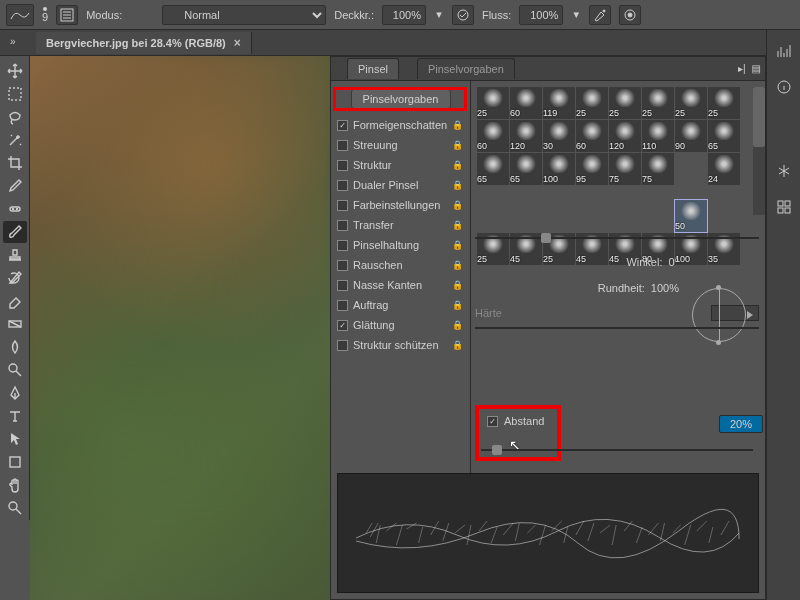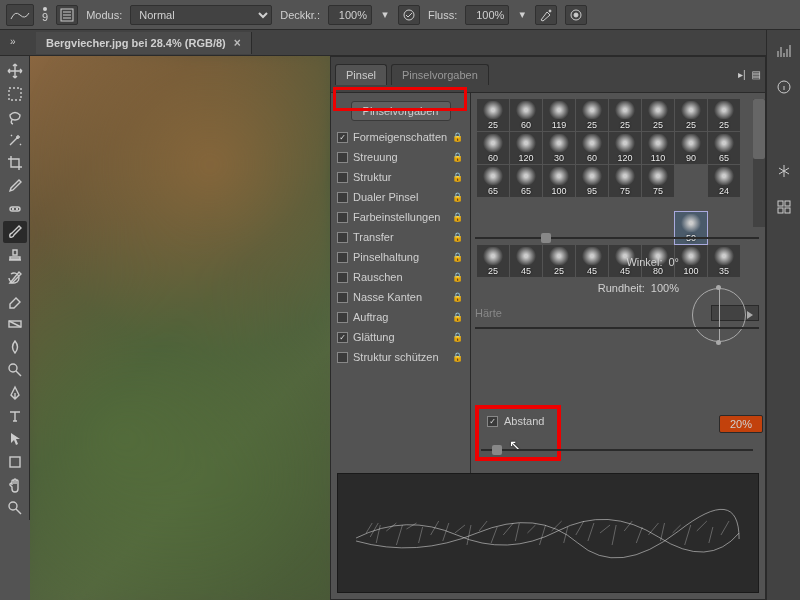--- a/index.html
+++ b/index.html
@@ -6,21 +6,21 @@
 body { background: #535353; color: #d0d0d0; width: 800px; height: 600px; overflow: hidden; position: relative; }
 
 
 .options-bar { height: 30px; background: #535353; border-bottom: 1px solid #2a2a2a; display: flex; align-items: center; padding: 0 6px; gap: 8px; }
 .brush-preview { width: 28px; height: 22px; background: #424242; border: 1px solid #303030; border-radius: 2px; display: flex; align-items: center; justify-content: center; }
 .brush-preview svg { width: 20px; height: 12px; }
 .brush-size-ind { display: flex; flex-direction: column; align-items: center; font-size: 9px; line-height: 10px; }
 .brush-size-ind .dot { width: 4px; height: 4px; background: #d0d0d0; border-radius: 50%; margin-bottom: 1px; }
 .opt-btn { width: 22px; height: 20px; background: #424242; border: 1px solid #303030; border-radius: 2px; display: flex; align-items: center; justify-content: center; cursor: pointer; }
 .opt-label { color: #d0d0d0; }
-.opt-select { background: #424242; border: 1px solid #303030; color: #d0d0d0; height: 20px; width: 142px; padding: 0 4px; border-radius: 2px; }
+.opt-select { background: #424242; border: 1px solid #303030; color: #d0d0d0; height: 20px; width: 164px; padding: 0 17px; border-radius: 2px; margin-left: 32px; }
 .opt-input { background: #424242; border: 1px solid #303030; color: #d0d0d0; height: 20px; width: 44px; text-align: right; padding: 0 4px; border-radius: 2px; }
 .chevron { width: 10px; height: 20px; display: flex; align-items: center; justify-content: center; color: #d0d0d0; }
 .tablet-toggle svg { width: 14px; height: 14px; stroke: #ccc; fill: none; }
 
 
 .doc-tab-bar { height: 26px; background: #424242; border-bottom: 1px solid #2a2a2a; display: flex; align-items: center; padding-left: 36px; position: relative; }
 .doc-tab-bar .expand { position: absolute; left: 10px; top: 6px; color: #ccc; font-size: 10px; }
 .doc-tab { background: #4a4a4a; padding: 4px 10px; border-right: 1px solid #2a2a2a; display: flex; align-items: center; gap: 8px; font-weight: bold; }
 .doc-tab .close { font-size: 12px; color: #bbb; cursor: pointer; }
 
@@ -34,21 +34,21 @@
 .canvas { position: absolute; left: 30px; top: 56px; width: 300px; height: 544px; background: linear-gradient(135deg, #8a6640 0%, #6a5838 20%, #4a5a3a 50%, #556640 70%, #4a5838 100%); overflow: hidden; }
 .canvas::before { content:""; position:absolute; inset:0; background: radial-gradient(circle at 60% 20%, rgba(160,110,60,0.6), transparent 40%), radial-gradient(circle at 30% 70%, rgba(90,120,60,0.5), transparent 50%), radial-gradient(circle at 70% 80%, rgba(70,100,50,0.4), transparent 50%); filter: blur(6px); }
 
 
 .right-dock { position: absolute; right: 0; top: 30px; width: 34px; background: #424242; border-left: 1px solid #2a2a2a; height: 570px; display: flex; flex-direction: column; align-items: center; padding-top: 12px; gap: 18px; }
 .right-dock .mini { width: 20px; height: 18px; display:flex; align-items:center; justify-content:center; }
 .right-dock .mini svg { width: 16px; height: 16px; stroke:#ccc; fill:none; }
 
 
 .panel { position: absolute; left: 330px; top: 56px; width: 436px; height: 544px; background: #535353; border: 1px solid #2a2a2a; }
-.panel-tabs { height: 36px; display: flex; align-items: center; background: #424242; border-bottom: 1px solid #2a2a2a; padding-left: 4px; gap: 4px; position: relative; }
+.panel-tabs { height: 24px; display: flex; align-items: center; background: #424242; border-bottom: 1px solid #2a2a2a; padding-left: 16px; gap: 18px; position: relative; }
 .panel-tab { padding: 4px 10px; background: #535353; border: 1px solid #2a2a2a; border-bottom: none; border-radius: 3px 3px 0 0; cursor: pointer; color: #ccc; }
 .panel-tab.inactive { background: #424242; color: #999; }
 .panel-icons { position: absolute; right: 4px; display: flex; gap: 6px; }
 .panel-icons span { font-size: 10px; color: #ccc; cursor: pointer; }
 
 .panel-body { display: flex; height: 400px; }
 
 
 .brush-settings-list { width: 140px; border-right: 1px solid #2a2a2a; padding-top: 6px; }
 .preset-btn { margin: 2px auto 6px; width: 100px; text-align: center; padding: 3px 0; background: #606060; border: 1px solid #3a3a3a; border-radius: 3px; cursor: pointer; }
@@ -57,21 +57,21 @@
 .setting-row .spacer { width: 11px; flex-shrink:0; }
 .setting-row .lock { position: absolute; right: 6px; font-size: 9px; color: #888; }
 .setting-row.selected { background: #6880a0; color: #fff; }
 .highlight-box { border: 3px solid #e00; position: absolute; pointer-events: none; }
 
 
 .brush-thumbs-area { flex: 1; padding: 6px 6px 0 6px; position: relative; }
 .brush-thumbs { display: grid; grid-template-columns: repeat(8, 32px); gap: 1px; }
 .thumb { width: 32px; height: 32px; background: #3a3a3a; position: relative; cursor: pointer; }
 .thumb.sel { outline: 1px solid #aad; background: #4a5a6a; margin-top: 47px; }
-.thumb .label { position: absolute; bottom: 1px; left: 0; right: 0; text-align: center; font-size: 9px; color: #eee; text-shadow: 0 0 2px #000; }
+.thumb .label { position: absolute; bottom: 1px; left: 0; right: 0; text-align: left; font-size: 9px; color: #eee; text-shadow: 0 0 2px #000; }
 .thumb .sw { position: absolute; inset: 2px 2px 12px 2px; background: radial-gradient(circle, #ccc 10%, transparent 60%); }
 .thumb-scroll { position: absolute; right: 0; top: 6px; width: 12px; height: 128px; background: #424242; }
 .thumb-scroll .handle { position: absolute; top: 0; width: 100%; height: 60px; background: #666; border-radius: 2px; }
 
 
 .controls { position: absolute; left: 144px; top: 170px; right: 6px; padding-top: 6px; }
 .ctrl-row { display: flex; align-items: center; height: 22px; margin-bottom: 4px; gap: 6px; font-size: 11px; }
 .ctrl-row .lbl { flex: 0 0 auto; }
 .ctrl-row .value-box { background: #3a3a3a; border: 1px solid #2a2a2a; width: 48px; height: 18px; text-align: center; line-height: 16px; border-radius: 2px; }
 .slider { position: relative; height: 10px; margin: 0 0 8px 0; }
@@ -86,21 +86,21 @@
 .angle-widget .arrow { position: absolute; right: -4px; top: 26px; width: 0; height: 0; border-left: 6px solid #aaa; border-top: 4px solid transparent; border-bottom: 4px solid transparent; }
 .angle-widget .dot { position:absolute; width:5px; height:5px; background:#aaa; border-radius:50%; }
 
 .hardness-row { display:flex; align-items:center; height:20px; margin-top:4px; color:#888; }
 .hardness-row .value-box { margin-left:auto; background:#424242; border:1px solid #2a2a2a; width:48px; height:16px; }
 
 .spacing-section { position: absolute; left: 144px; top: 348px; right: 6px; }
 .spacing-box { border: 4px solid #e00; padding: 6px 8px 30px 8px; width: 86px; position: relative; }
 .spacing-row { display: flex; align-items: center; gap: 6px; }
 .spacing-row .cb { width: 11px; height: 11px; border: 1px solid #888; background: #3a3a3a; display:flex; align-items:center; justify-content:center; font-size:8px; color:#ddd; }
-.spacing-value { position: absolute; left: 244px; top: 10px; background: #c2410c; border: 1px solid #2a2a2a; width: 44px; height: 18px; text-align: center; line-height: 16px; border-radius: 2px; }
+.spacing-value { position: absolute; left: 244px; top: 10px; background: #0369a1; border: 1px solid #2a2a2a; width: 44px; height: 18px; text-align: center; line-height: 16px; border-radius: 2px; }
 .spacing-slider { position:absolute; left: 6px; right: 6px; top: 40px; }
 .cursor-icon { position: absolute; left: 30px; top: 28px; font-size: 14px; color: #fff; text-shadow: 0 0 2px #000; pointer-events: none; }
 
 
 .preview-strip { position: absolute; left: 6px; right: 6px; bottom: 6px; height: 120px; background: #2a2a2a; border: 1px solid #1a1a1a; display: flex; align-items: center; justify-content: center; overflow: hidden; }
 .preview-strip svg { width: 96%; height: 80px; }
 
 .reset-icon { color:#ccc; font-size:12px; }
 </style>
 </head>

